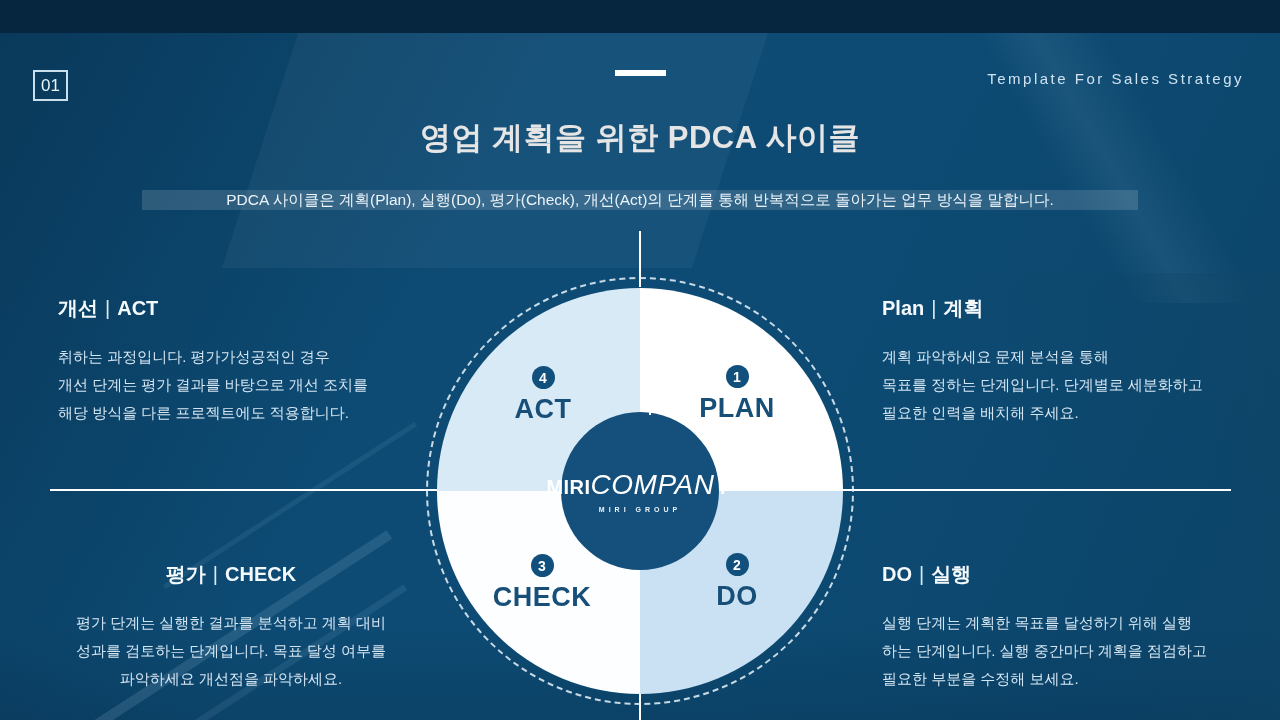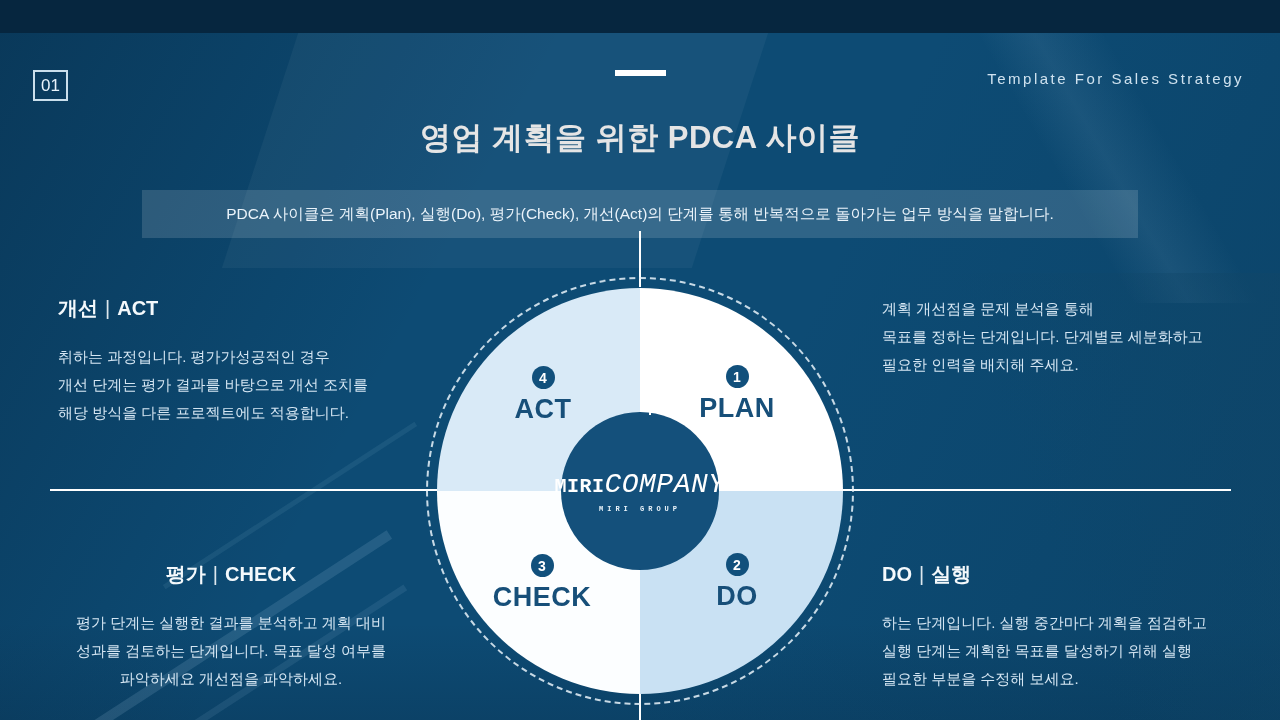--- a/index.html
+++ b/index.html
@@ -34,21 +34,21 @@
 
   
   .num-box { position:absolute; left:33px; top:37px; width:35px; height:31px; z-index:3;
     border:2px solid rgba(219,238,248,0.92); color:#E9F4FB; font-size:17px;
     display:flex; align-items:center; justify-content:center; }
   .top-dash { position:absolute; left:615px; top:37px; width:51px; height:6px; background:#FFFFFF; z-index:3; }
   .header-right { position:absolute; right:36px; top:37px; z-index:3;
     font-size:15px; letter-spacing:2.5px; color:#CFE2EF; }
   .title { position:absolute; left:0; right:0; top:84px; z-index:3; text-align:center;
     font-size:31px; font-weight:800; color:#e5e5e5; letter-spacing:0.5px; }
-  .subtitle-bar { position:absolute; left:142px; top:157px; width:996px; height:48px; z-index:3;
+  .subtitle-bar { position:absolute; left:142px; top:157px; width:996px; height:20px; z-index:3;
     background:rgba(255,255,255,0.14);
     display:flex; align-items:center; justify-content:center;
     font-size:15.5px; color:#EAF3FA; }
 
   
   .xline { position:absolute; background:#FFFFFF; z-index:2; }
   .line-left   { left:50px;  top:456px; width:387px; height:2px; }
   .line-right  { left:843px; top:456px; width:388px; height:2px; }
   .line-top    { left:639px; top:198px; width:2px;  height:56px; }
   .line-bottom { left:639px; top:661px; width:2px;  height:59px; }
@@ -59,21 +59,21 @@
   .wheel { position:absolute; left:437px; top:255px; width:406px; height:406px; z-index:2;
     border-radius:50%;
     background:conic-gradient(from 0deg at 50% 50%,
       #FFFFFF 0deg 90deg,      
       #C9E1F3 90deg 180deg,    
       #FCFEFF 180deg 270deg,   
       #D9EAF7 270deg 360deg);  
   }
   .hub { position:absolute; left:561px; top:379px; width:158px; height:158px; z-index:3;
     border-radius:50%; background:#14507B;
-    display:flex; flex-direction:column; align-items:center; justify-content:center;font-family:Liberation Mono, monospace; }
+    display:flex; flex-direction:column; align-items:center; justify-content:center; }
   .logo-row { display:flex; align-items:baseline; color:#FFFFFF; }
   .logo-brand { font-size:20px; font-weight:800; letter-spacing:0.5px; position:relative; }
   .logo-arc { position:absolute; left:56%; top:-6px; width:15px; height:9px;
     border:2.5px solid #FFFFFF; border-bottom:none; border-radius:9px 9px 0 0; }
   .logo-suffix { font-size:28px; font-weight:300; font-style:italic; letter-spacing:0.5px; }
   .logo-sub { margin-top:5px; font-size:7px; letter-spacing:4px; font-weight:700; color:#EAF4FB; }
 
   .qgroup { position:absolute; width:170px; z-index:3;
     display:flex; flex-direction:column; align-items:center; gap:5px; }
   .q-act   { left:458px; top:333px; }
@@ -167,22 +167,25 @@
       <span>개선</span><span class="sep">|</span><span>ACT</span>
     </div>
     <div class="sec-body">
       <span class="line">취하는 과정입니다. 평가가성공적인 경우</span>
       <span class="line">개선 단계는 평가 결과를 바탕으로 개선 조치를</span>
       <span class="line">해당 방식을 다른 프로젝트에도 적용합니다.</span>
     </div>
   </div>
 
   <div class="section sec-plan">
-    <div class="sec-body">
-      <span class="line">계획 개선점을 문제 분석을 통해</span>
+    <div class="sec-heading">
+      <span>Plan</span><span class="sep">|</span><span>계획</span>
+    </div>
+    <div class="sec-body">
+      <span class="line">계획 파악하세요 문제 분석을 통해</span>
       <span class="line">목표를 정하는 단계입니다. 단계별로 세분화하고</span>
       <span class="line">필요한 인력을 배치해 주세요.</span>
     </div>
   </div>
 
   <div class="section sec-check">
     <div class="sec-heading">
       <span>평가</span><span class="sep">|</span><span>CHECK</span>
     </div>
     <div class="sec-body">
@@ -190,19 +193,19 @@
       <span class="line">성과를 검토하는 단계입니다. 목표 달성 여부를</span>
       <span class="line">파악하세요 개선점을 파악하세요.</span>
     </div>
   </div>
 
   <div class="section sec-do">
     <div class="sec-heading">
       <span>DO</span><span class="sep">|</span><span>실행</span>
     </div>
     <div class="sec-body">
+      <span class="line">실행 단계는 계획한 목표를 달성하기 위해 실행</span>
       <span class="line">하는 단계입니다. 실행 중간마다 계획을 점검하고</span>
-      <span class="line">실행 단계는 계획한 목표를 달성하기 위해 실행</span>
       <span class="line">필요한 부분을 수정해 보세요.</span>
     </div>
   </div>
 
 </div>
 
 </body></html>

